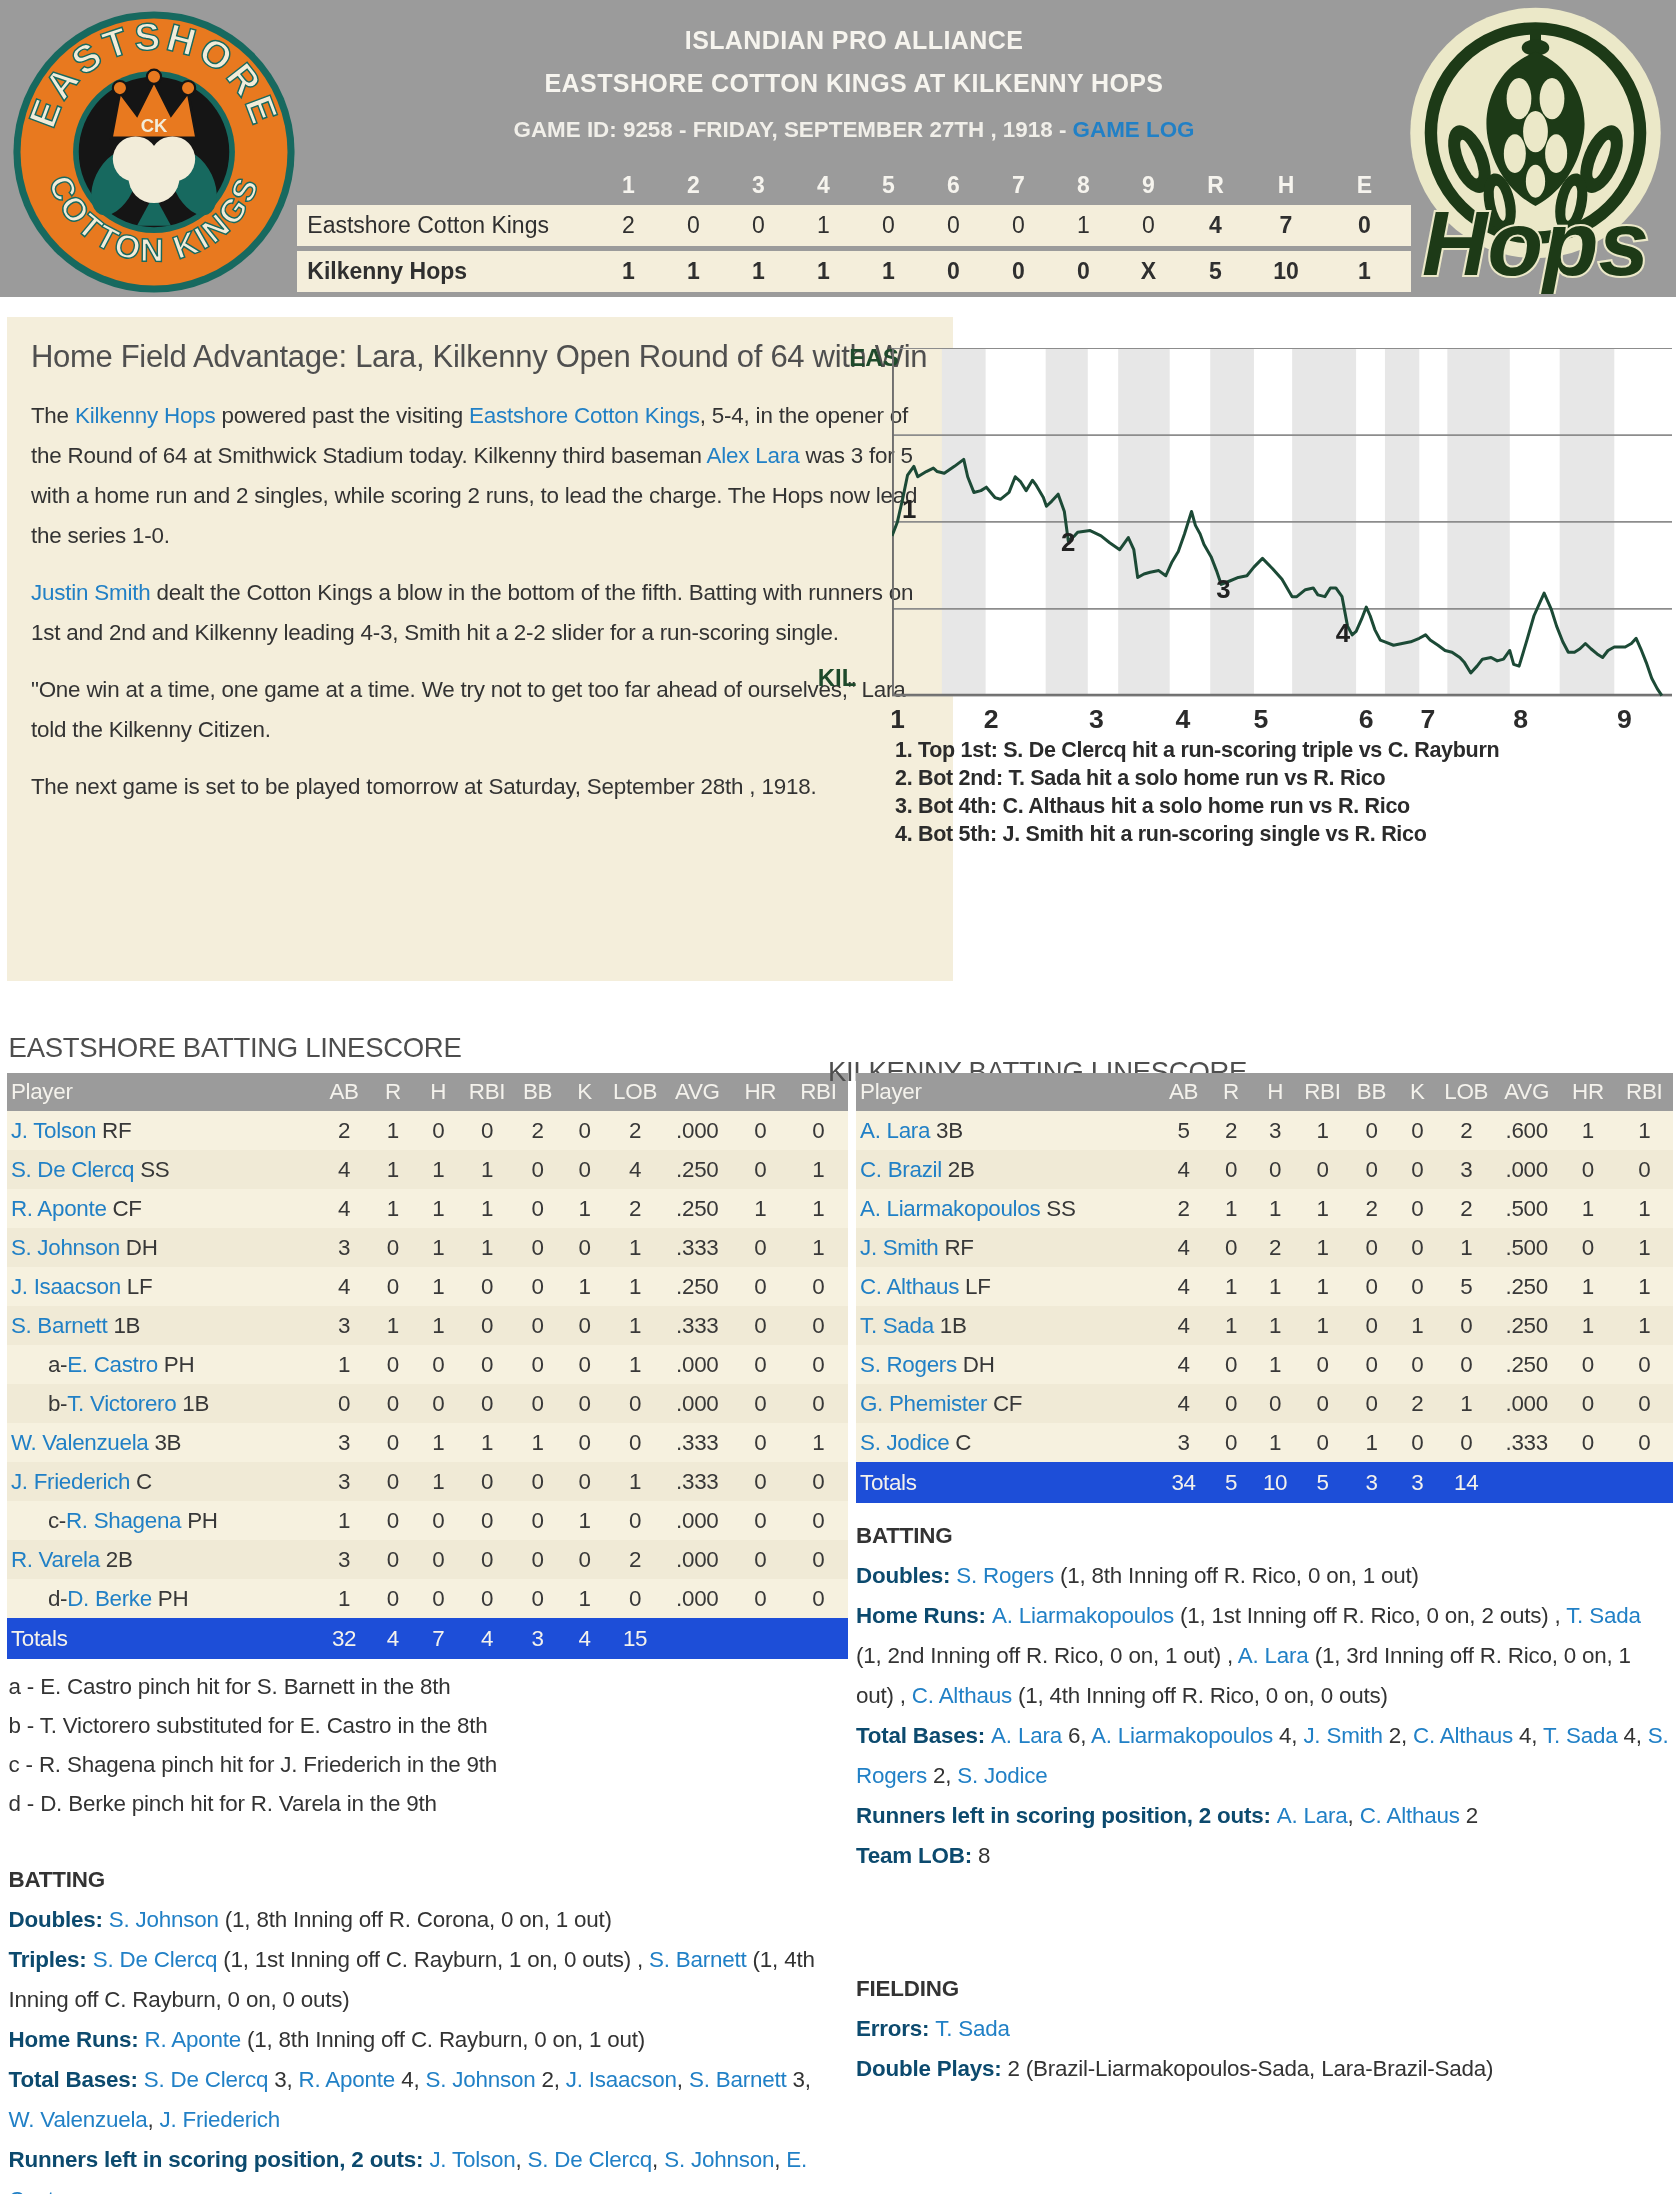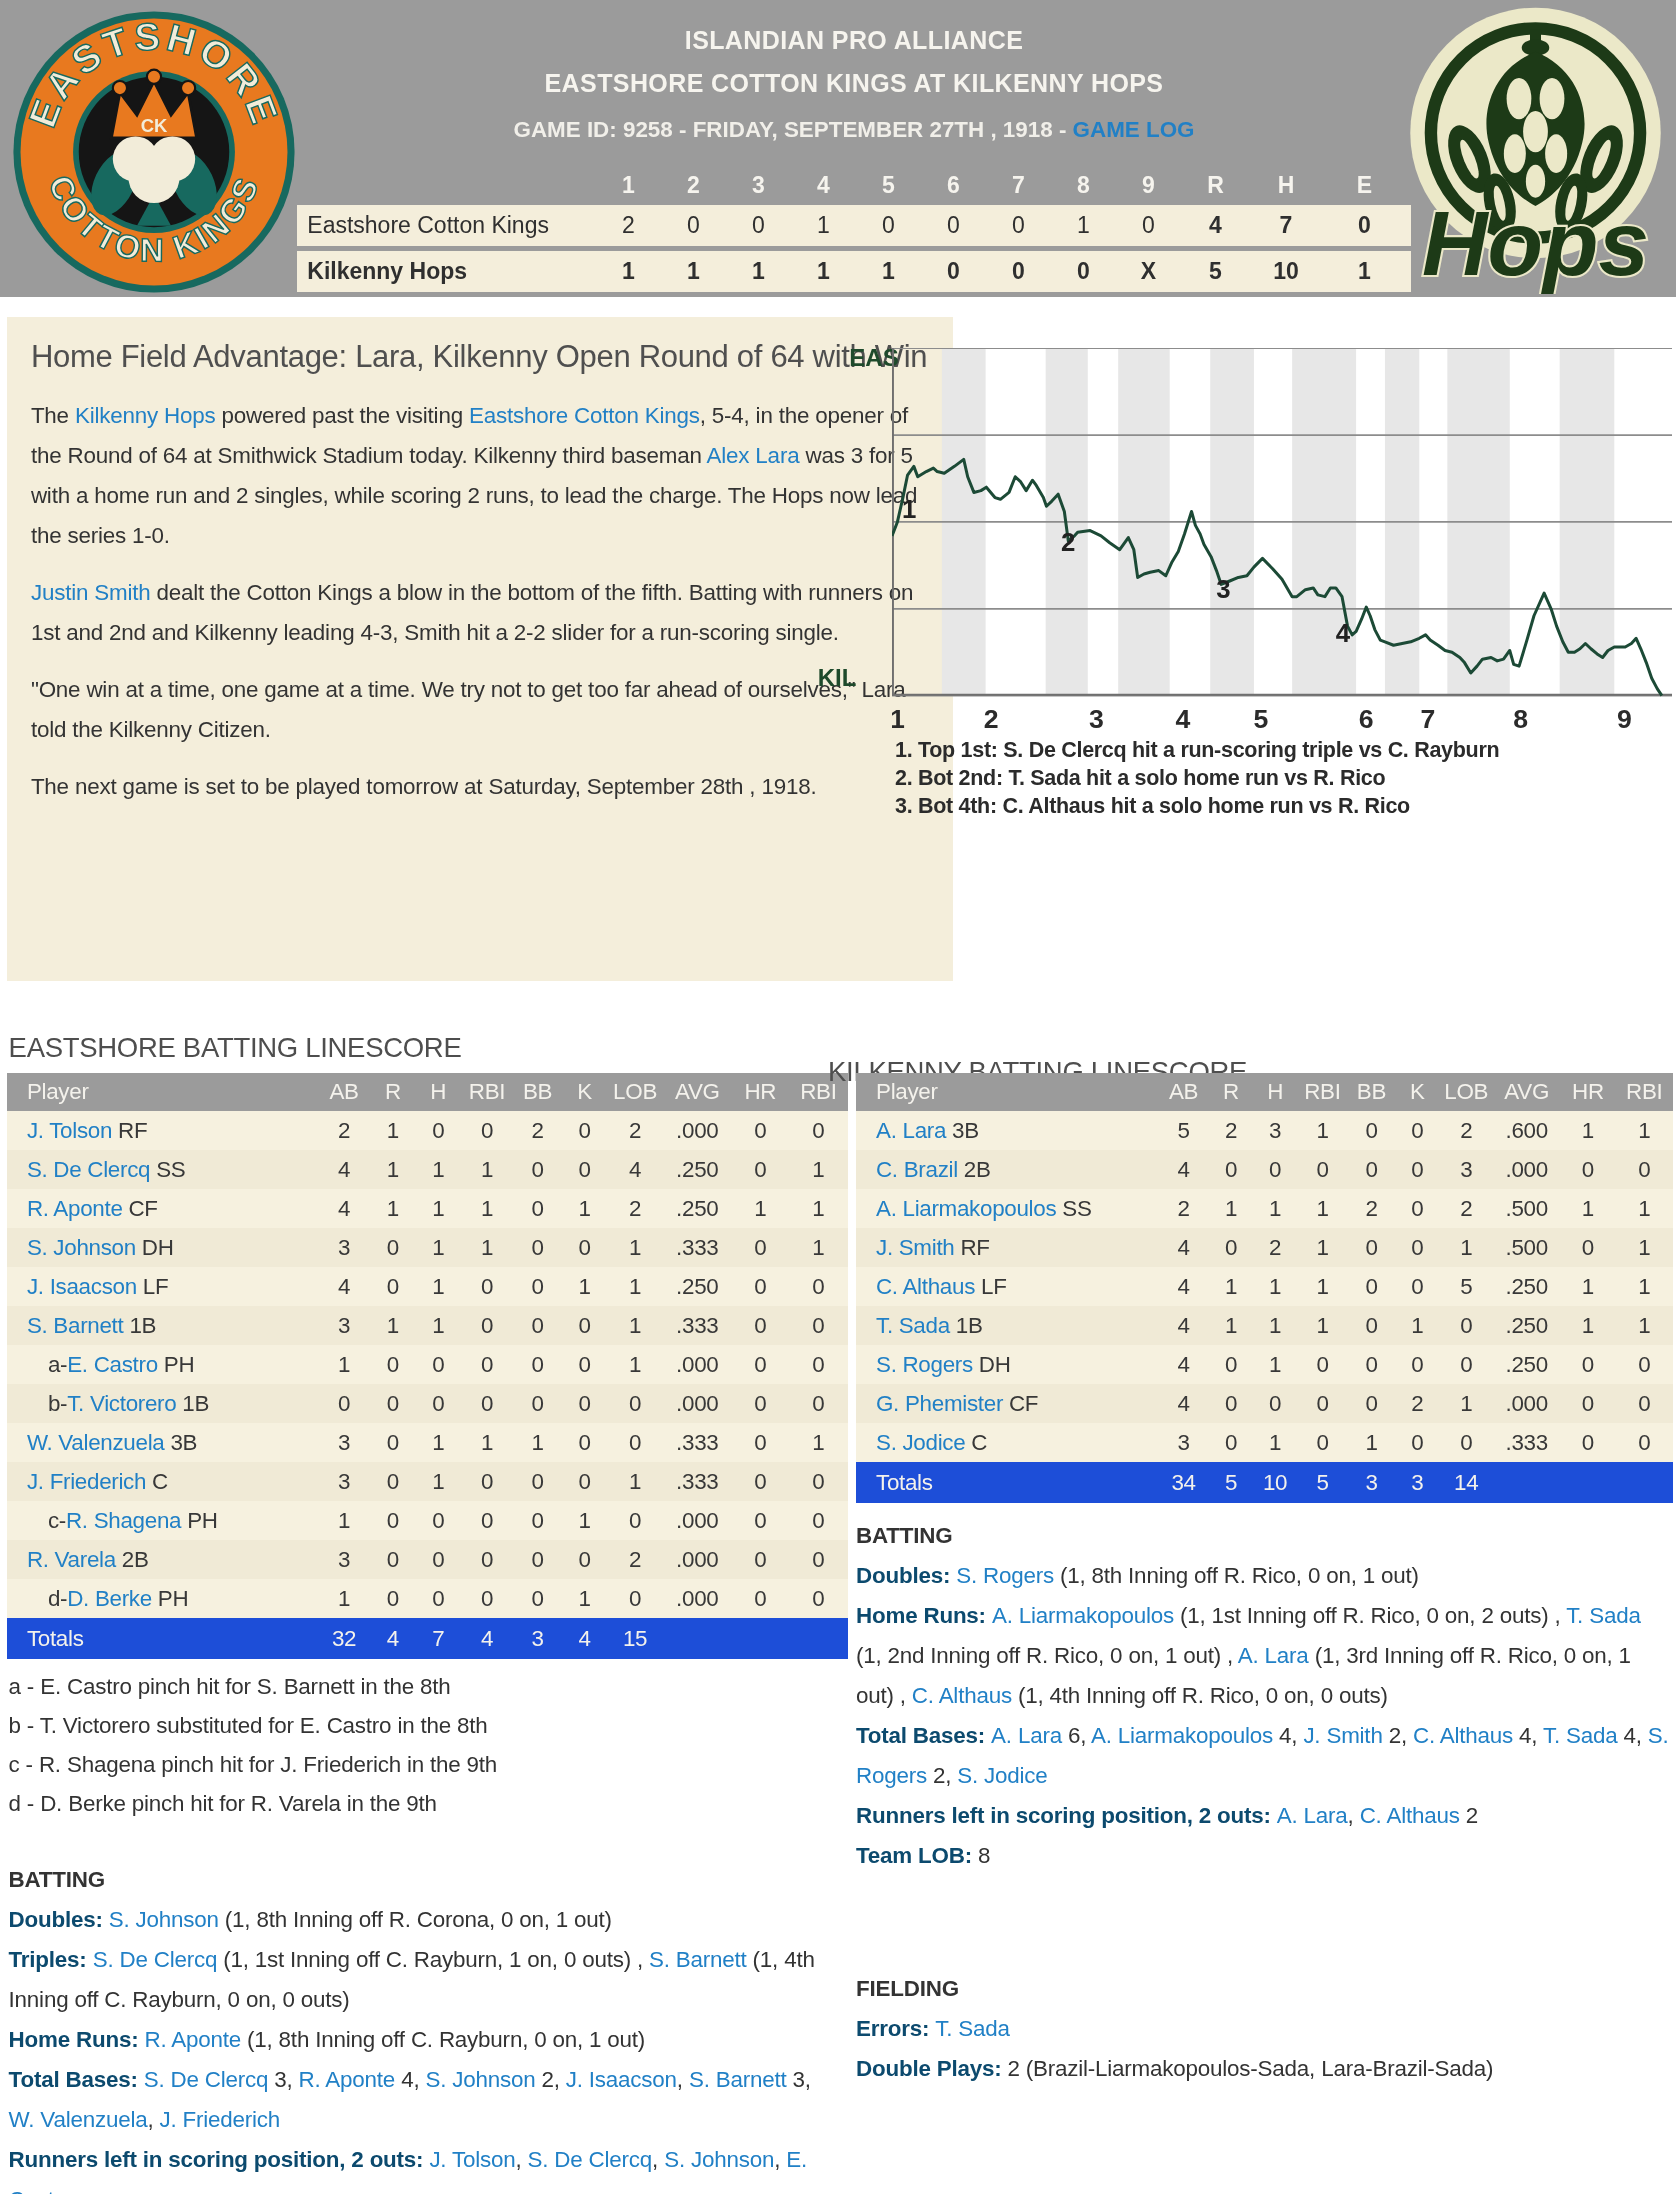--- a/index.html
+++ b/index.html
@@ -34,21 +34,21 @@
   
   .sec-title{font-size:27.5px;color:#4e4e4e;letter-spacing:-0.3px;}
   
   .bt{width:100%;}
   .bt-grid{display:grid;grid-template-columns:37% 6.2% 5.4% 5.4% 6.2% 5.8% 5.4% 6.6% 8.2% 6.8% 7%;align-items:center;}
   .bt-head{background:#9b9b9b;color:#f4f2ec;height:38px;font-size:22.4px;}
   .bt-row{height:39px;font-size:22.4px;color:#383838;}
   .bt-row:nth-child(odd){background:#f6f1df;}
   .bt-row:nth-child(even){background:#f0ead6;}
   .bt-cell{text-align:center;letter-spacing:-0.3px;}
-  .bt-player{text-align:left;padding-left:20px;white-space:nowrap;}
+  .bt-player{text-align:left;padding-left:4px;white-space:nowrap;}
   .bt-indent{padding-left:41px;}
   .bt-tot{background:#1d4ed8;color:#f4f2ec;height:41px;font-size:22.4px;}
   .notes div{font-size:22.4px;line-height:39px;color:#333;letter-spacing:-0.2px;}
   .stat-lines div{font-size:22.4px;line-height:40px;color:#333;letter-spacing:-0.2px;}
   .stat-sec{font-weight:bold;color:#2f2f2f;}
   svg text{font-family:"Liberation Sans","DejaVu Sans",sans-serif;}
 </style>
 </head>
 <body>
 
@@ -209,20 +209,21 @@
         <text x="551.456" y="442" font-size="31" font-weight="bold" fill="#2b2b2b" text-anchor="middle">6</text>
         <text x="623.109" y="442" font-size="31" font-weight="bold" fill="#2b2b2b" text-anchor="middle">7</text>
         <text x="731.0419999999999" y="442" font-size="31" font-weight="bold" fill="#2b2b2b" text-anchor="middle">8</text>
         <text x="851.6730000000001" y="442" font-size="31" font-weight="bold" fill="#2b2b2b" text-anchor="middle">9</text>
       </svg>
   </div>
   <div class="abs key-plays" id="key-plays">
       <div>1. Top 1st: S. De Clercq hit a run-scoring triple vs C. Rayburn</div>
       <div>2. Bot 2nd: T. Sada hit a solo home run vs R. Rico</div>
       <div>3. Bot 4th: C. Althaus hit a solo home run vs R. Rico</div>
+      <div>4. Bot 5th: J. Smith hit a run-scoring single vs R. Rico</div>
     </div>
 
   <div class="abs sec-title" style="left:8.6px;top:1032px;">EASTSHORE BATTING LINESCORE</div>
   <div class="abs bt" style="left:6.9px;top:1073px;width:841px;" id="away-table">
       <div class="bt-grid bt-head">
         <div class="bt-cell bt-player">Player</div>
         <div class="bt-cell">AB</div>
         <div class="bt-cell">R</div>
         <div class="bt-cell">H</div>
         <div class="bt-cell">RBI</div>

